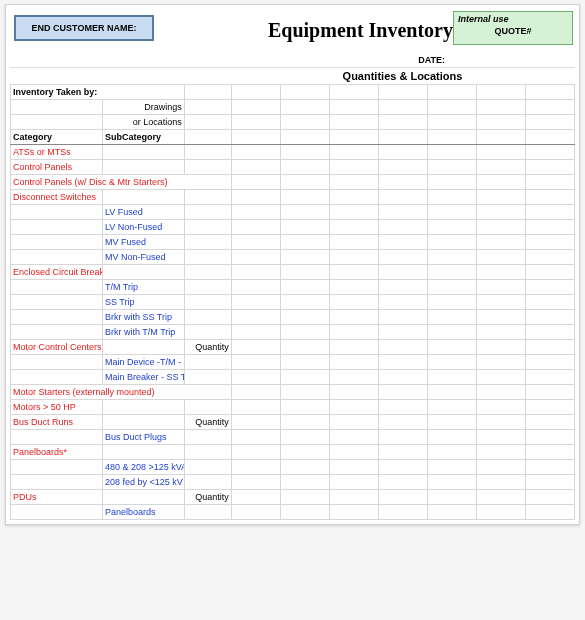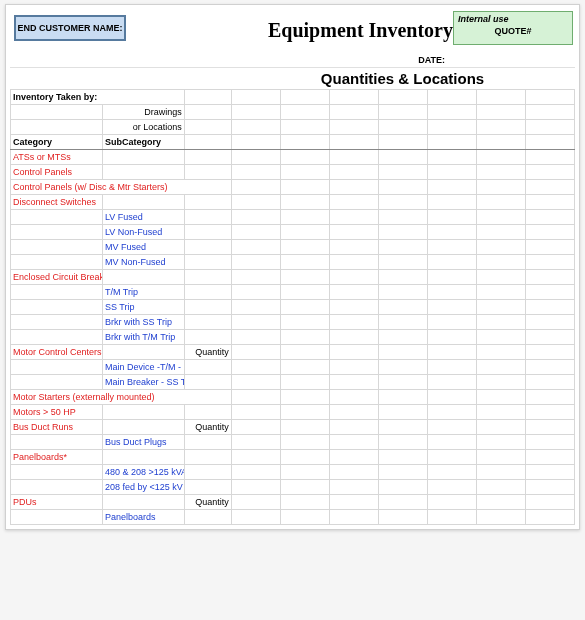--- a/index.html
+++ b/index.html
@@ -18,21 +18,21 @@
     width: 575px;
     margin: 4px auto 0 auto;
     border: 1px solid #d0d0d0;
     box-shadow: 0 1px 3px rgba(0,0,0,0.15);
     padding: 6px 4px 4px 4px;
   }
   .toprow { display: flex; align-items: flex-start; }
   .cust-box {
     border: 2px solid #567a9e;
     background: #c9dcf2;
-    width: 112px;
+    width: 140px;
     height: 26px;
     display: flex;
     align-items: center;
     justify-content: center;
     font-weight: bold;
     font-size: 9px;
     color: #000;
     margin-left: 4px;
     margin-top: 4px;
   }
@@ -49,21 +49,21 @@
     background: #d6f2d6;
     width: 120px;
     height: 34px;
     padding: 2px 4px;
     font-size: 9px;
     margin-right: 2px;
   }
   .quote-box .iu { font-style: italic; font-weight: bold; }
   .quote-box .q { font-weight: bold; text-align: center; margin-top: 2px; }
   .daterow { text-align: right; font-weight: bold; font-size: 9px; padding: 10px 130px 2px 0; }
-  .ql-head { text-align: center; font-weight: bold; font-size: 15px; padding: 2px 0 2px 220px; border-top:1px solid #e0e0e0;}
+  .ql-head { text-align: center; font-weight: bold; font-size: 11px; padding: 2px 0 2px 220px; border-top:1px solid #e0e0e0;}
   table { border-collapse: collapse; width: 100%; table-layout: fixed; }
   td { border: 1px solid #d7d7d7; height: 15px; padding: 0 2px; overflow: hidden; white-space: nowrap; }
   col.cat { width: 90px; }
   col.sub { width: 80px; }
   col.qty { width: 46px; }
   col.loc { width: 48px; }
   .b { font-weight: bold; }
   .red { color: #e02020; }
   .blue { color: #2040d0; }
   .right { text-align: right; }

